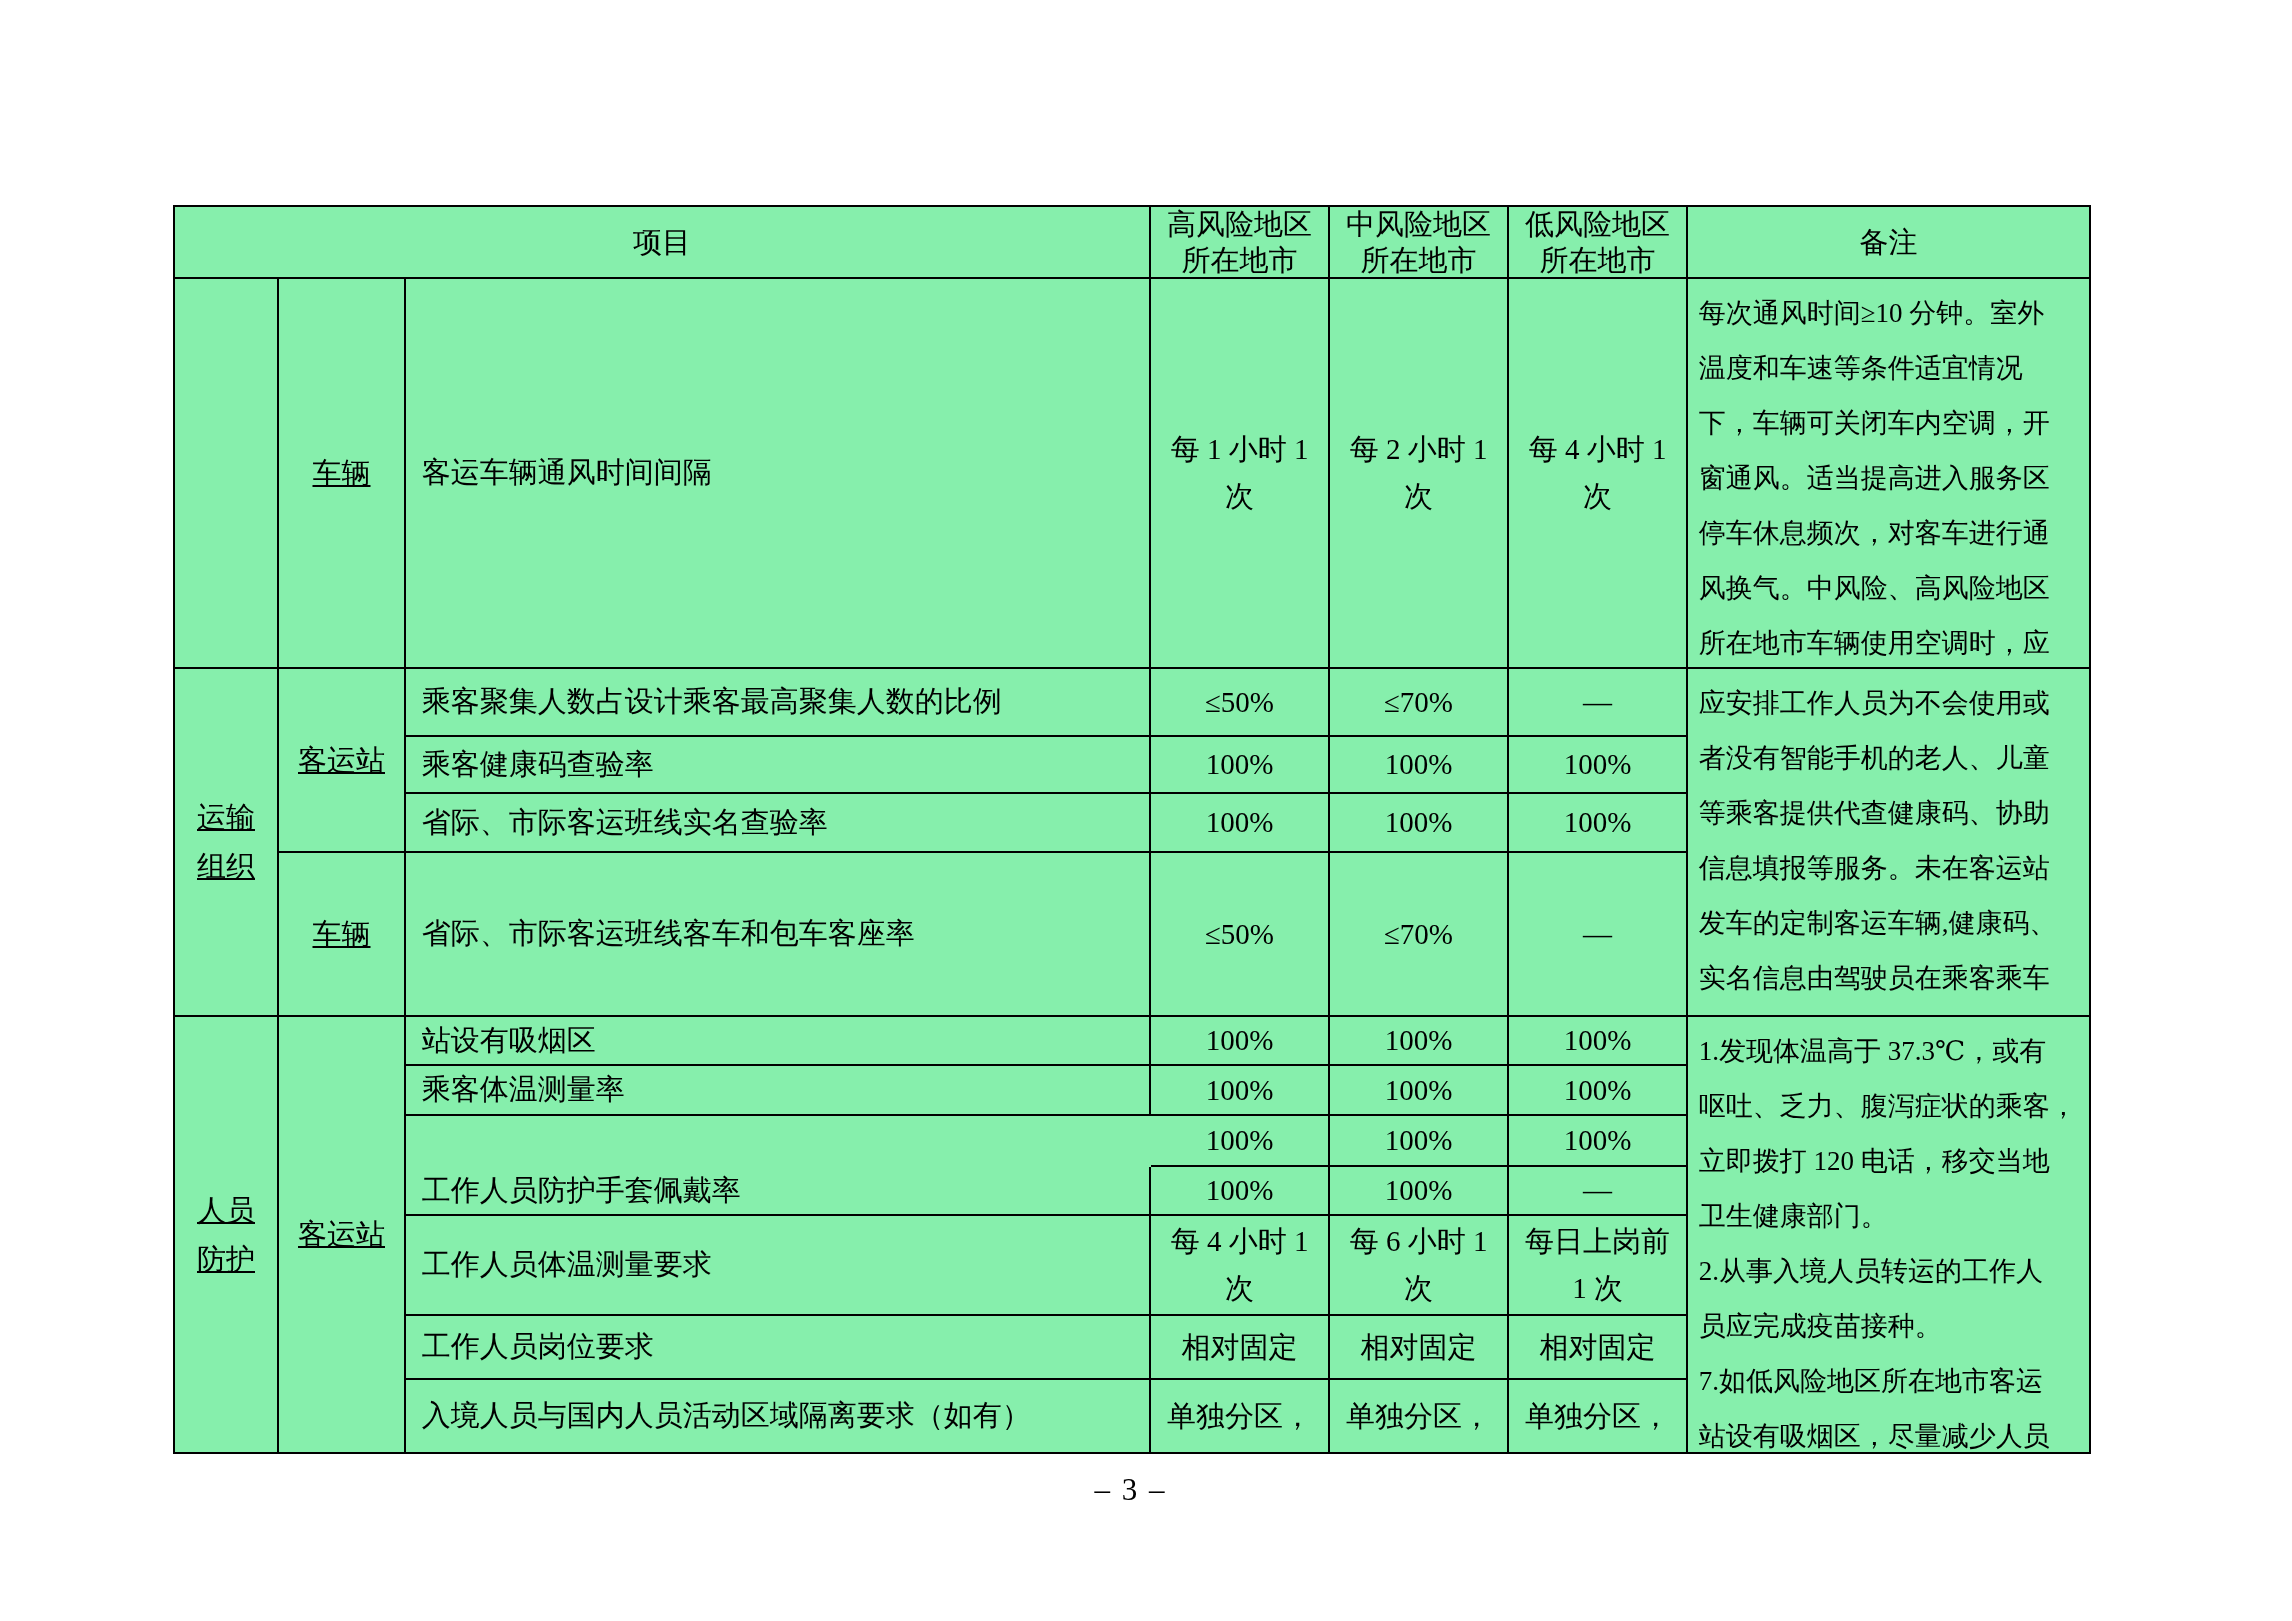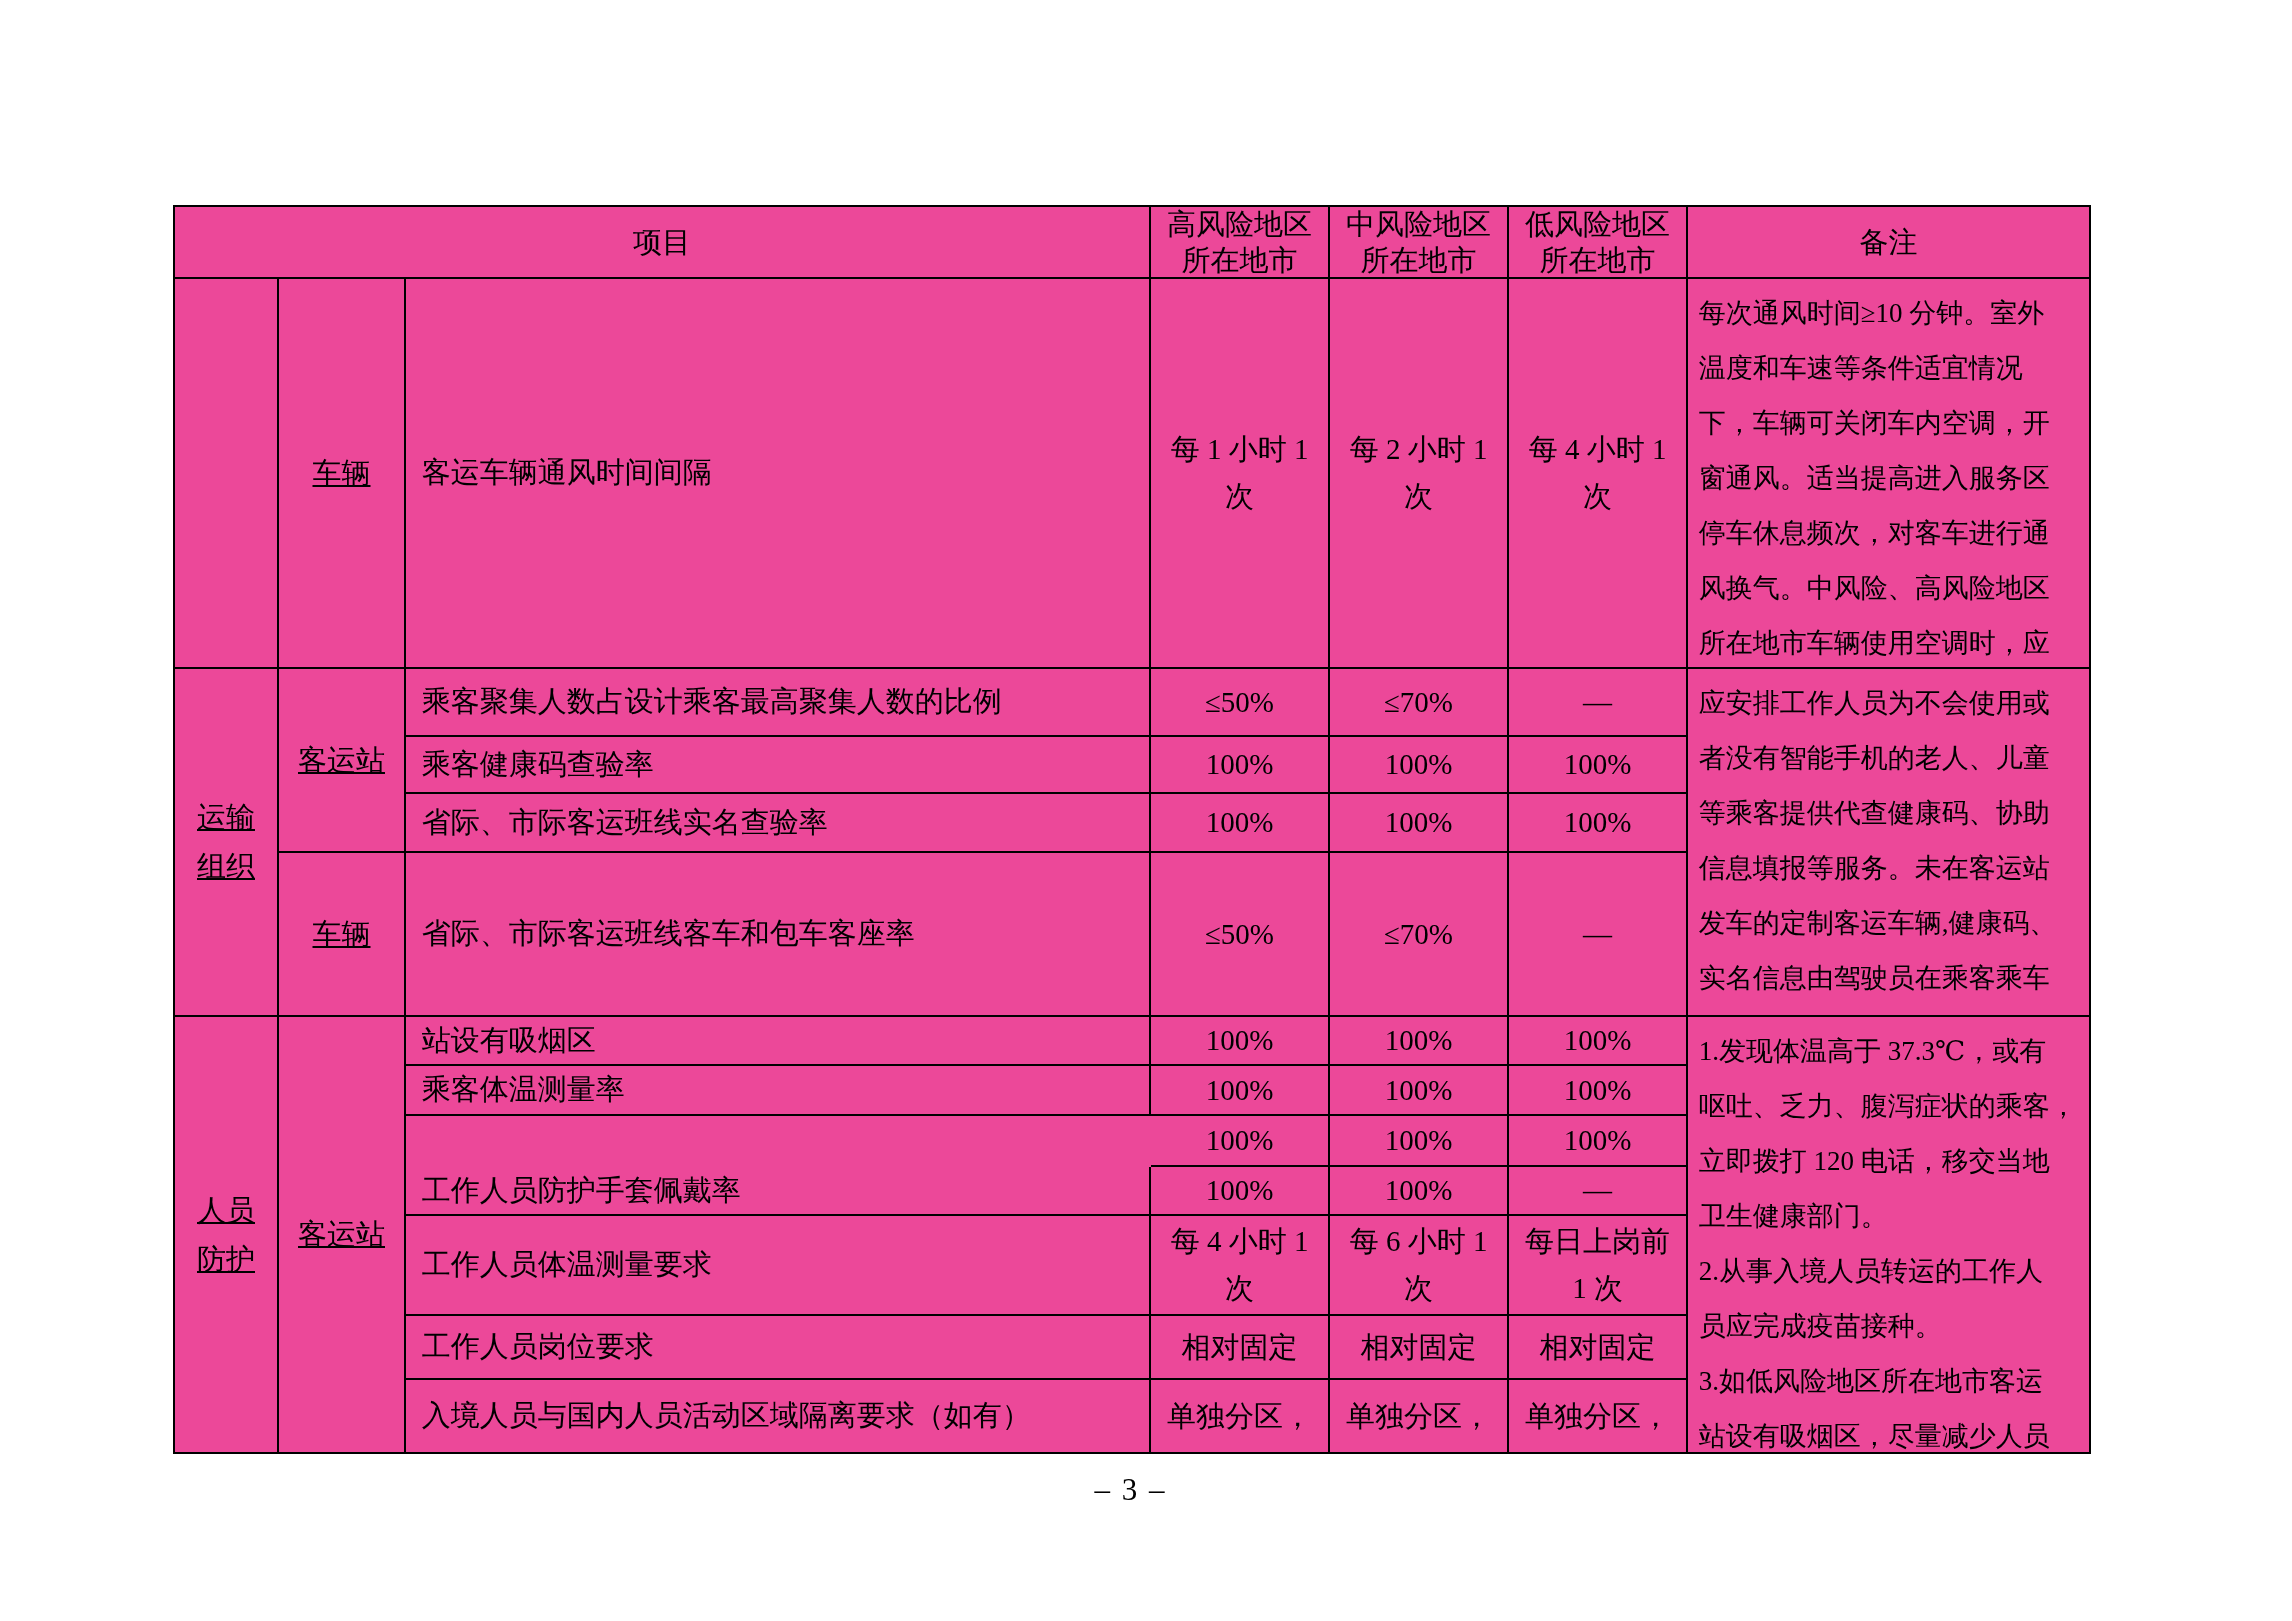--- a/index.html
+++ b/index.html
@@ -10,21 +10,21 @@
     font-family:"Liberation Serif","DejaVu Serif",serif;
     color:#000;
     overflow:hidden;
   }
   .tbl{
     position:absolute;left:173px;top:205px;
     display:grid;
     grid-template-columns:104px 127px 745px 179px 179px 179px 401px;
     grid-template-rows:72px 390px 68px 57px 59px 164px 49px 50px 51px 49px 100px 64px 72px;
     border:2.9px solid #000;
-    background:#ec4899;
+    background:#86efac;
   }
   .c{
     border-right:2px solid #000;
     border-bottom:2px solid #000;
     display:flex;align-items:center;justify-content:center;
     font-size:29px;line-height:1.35;
     text-align:center;
     overflow:hidden;
     box-sizing:border-box;
   }
@@ -116,21 +116,21 @@
     <div class="c ct bb0" style="grid-area:7/1/14/2">人员
 防护</div>
     <div class="c ct bb0" style="grid-area:7/2/14/3">客运站</div>
     <div class="c rm bb0 br0" style="grid-area:7/7/14/8">
       <div>1.发现体温高于 37.3℃，或有
 呕吐、乏力、腹泻症状的乘客，
 立即拨打 120 电话，移交当地
 卫生健康部门。</div>
       <div>2.从事入境人员转运的工作人
 员应完成疫苗接种。</div>
-      <div>3.如低风险地区所在地市客运
+      <div>7.如低风险地区所在地市客运
 站设有吸烟区，尽量减少人员</div>
     </div>
 
     <div class="c it bb3" style="grid-area:7/3/8/4">站设有吸烟区</div>
     <div class="c vl bb3" style="grid-area:7/4/8/5">100%</div>
     <div class="c vl bb3" style="grid-area:7/5/8/6">100%</div>
     <div class="c vl bb3" style="grid-area:7/6/8/7">100%</div>
 
     <div class="c it" style="grid-area:8/3/9/4">乘客体温测量率</div>
     <div class="c vl" style="grid-area:8/4/9/5">100%</div>

